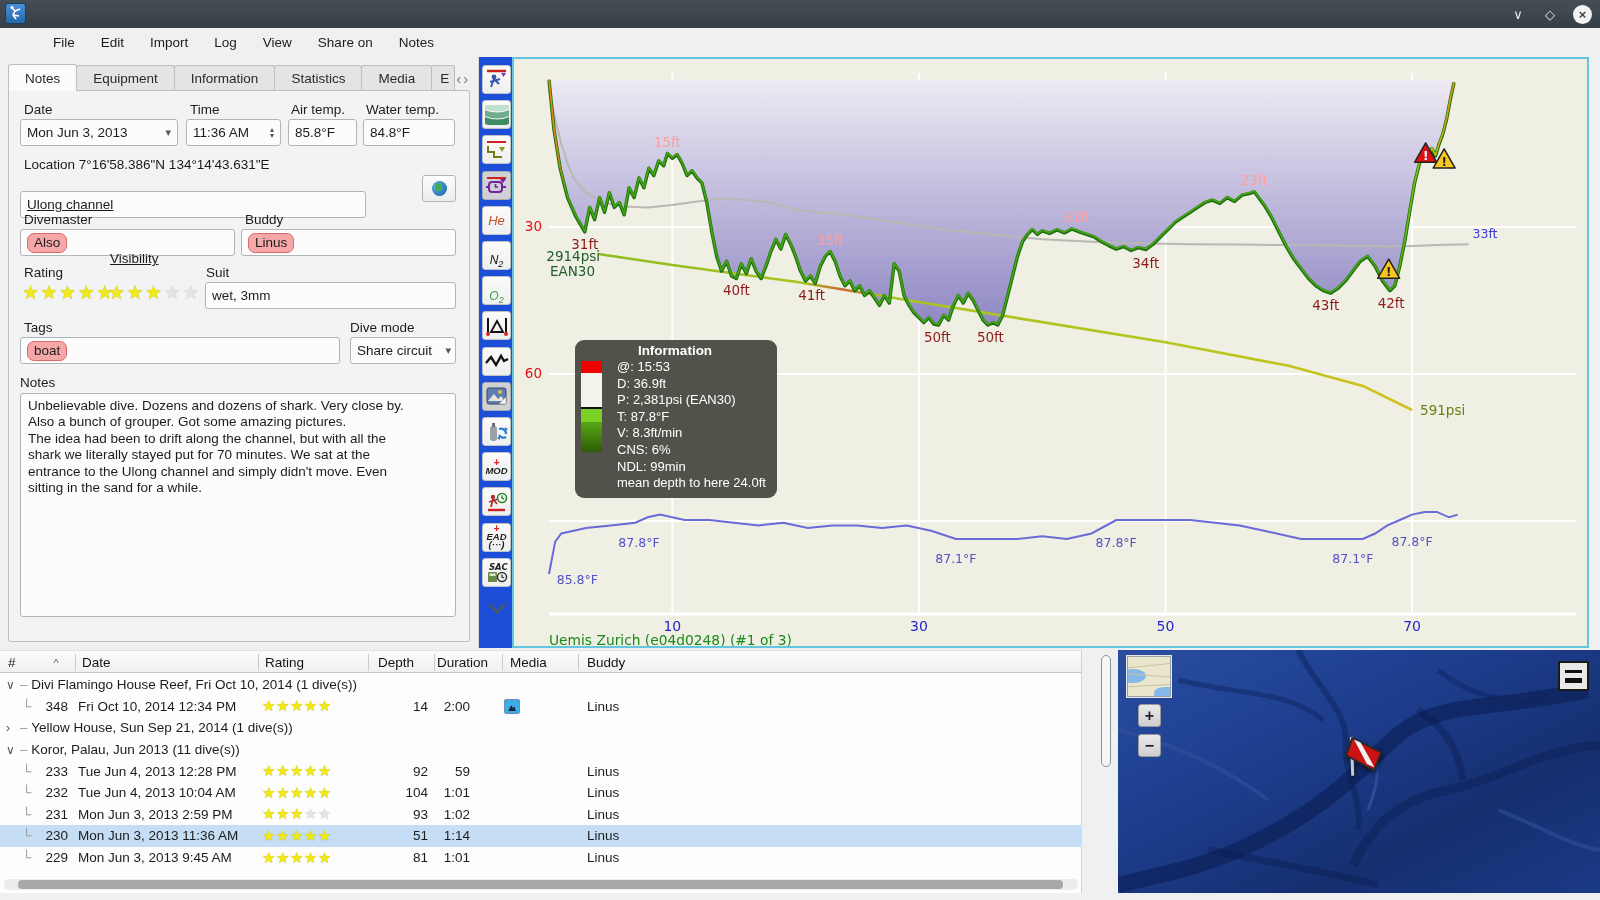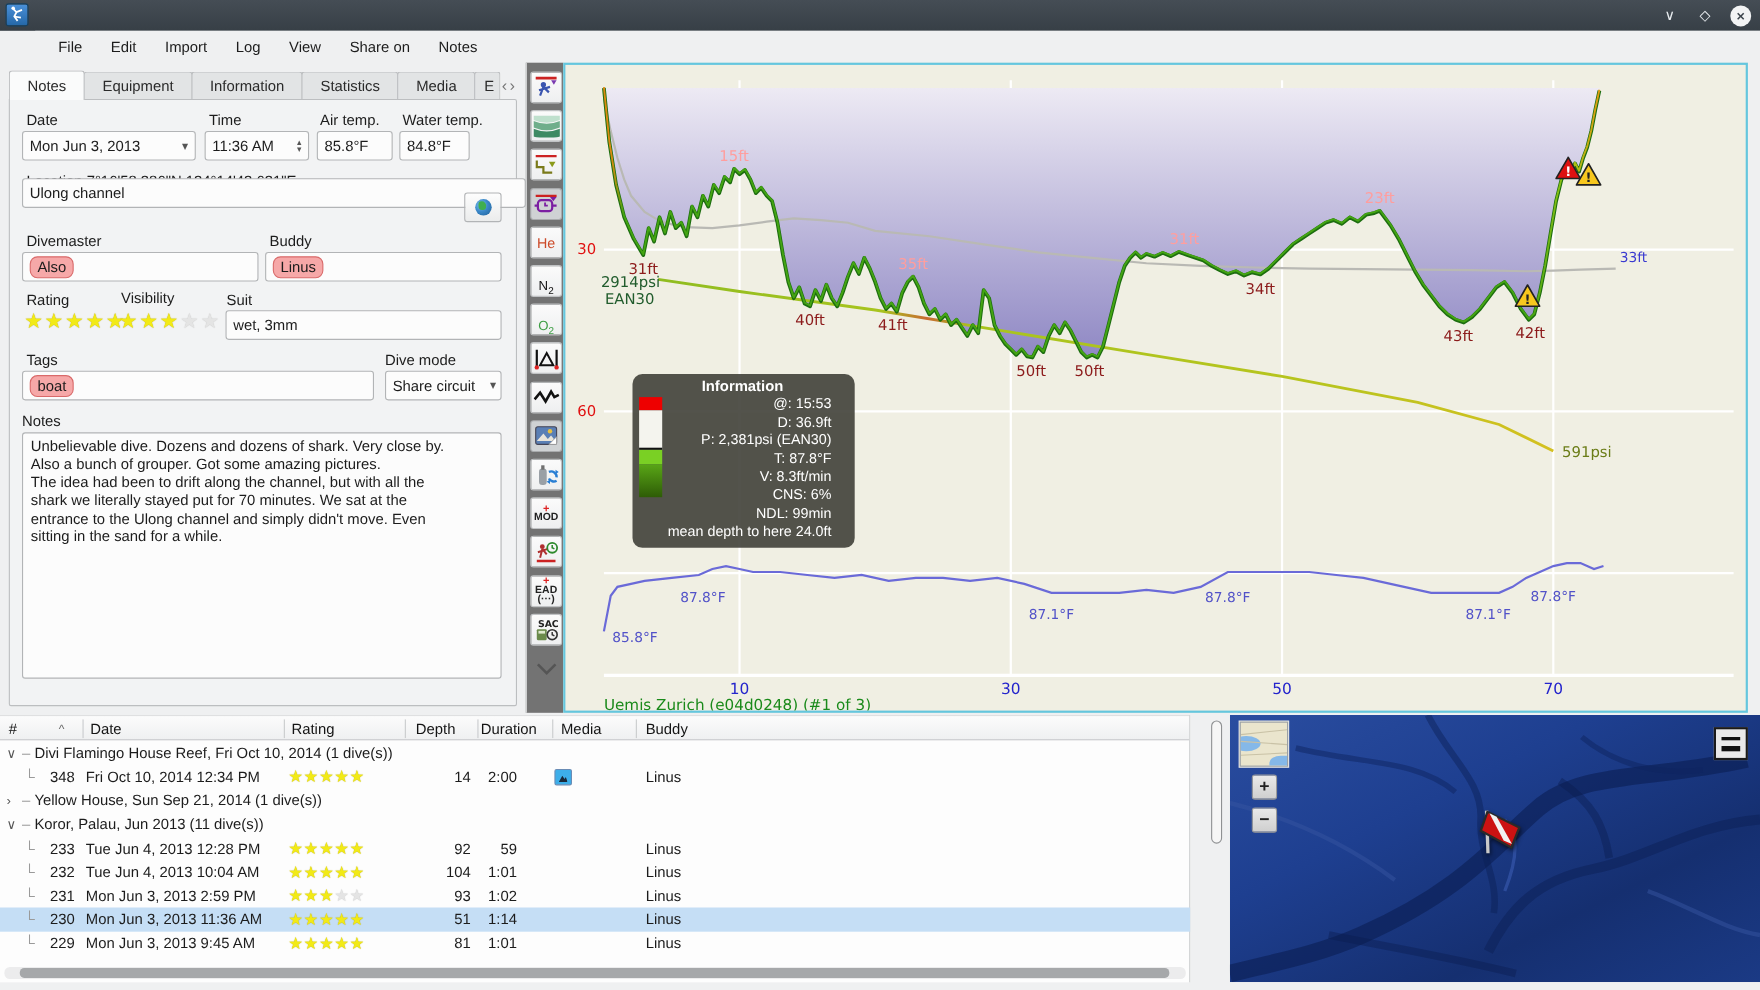--- a/index.html
+++ b/index.html
@@ -34,36 +34,36 @@
   .pill { display:inline-block; background:#f6a8a8; border:1px solid #d96a6a; border-radius:7px; padding:0px 6px; line-height:18px; }
   .stars { position:absolute; font-size:19px; letter-spacing:1.5px; }
   .star-on { color:#f2ea16; text-shadow:0 0 1px #a89a00; }
   .star-off { color:#e4e4e4; text-shadow:0 0 1px #bdbdbd; }
   .notes-area { position:absolute; left:20px; top:393px; width:436px; height:224px; background:#fcfcfc; border:1px solid #b2b4b6; border-radius:3px; padding:4px 7px; font-family:"Liberation Sans","DejaVu Sans",sans-serif; font-size:13.5px; line-height:16.4px; resize:none; white-space:pre-wrap; color:#1c1c1c; }
   .globe-btn { position:absolute; left:422px; top:175px; width:34px; height:27px; background:linear-gradient(#fdfdfd,#ebecec); border:1px solid #b2b4b6; border-radius:3px; display:flex; align-items:center; justify-content:center; }
   .globe { width:15px; height:15px; border-radius:50%; background:radial-gradient(circle at 35% 35%, #7ec4ef 0%, #3a87c8 45%, #1d5f96 100%); position:relative; }
   .globe::after { content:""; position:absolute; left:3px; top:2px; width:7px; height:8px; background:#3fae4e; border-radius:40% 60% 50% 50%; }
 
   
-  .toolcol { position:absolute; left:478px; top:57px; width:34px; height:591px; background:#737373; border-left:1px solid #d7d9da; }
+  .toolcol { position:absolute; left:478px; top:57px; width:34px; height:591px; background:#1d4ed8; border-left:1px solid #d7d9da;font-style:italic; }
   .toolbtn { position:absolute; left:3px; width:29px; height:29px; border-radius:3px; display:flex; align-items:center; justify-content:center; background:linear-gradient(#fbfbfb,#eeeff0); border:1px solid #c0c2c4; }
   .toolbtn.flat { background:transparent; border:none; }
   .toolbtn.active { background:#cfd2d4; border:1px solid #a9abad; }
   .tl-He { color:#cc4b2a; font-size:13px; }
   .tl-sub { color:#111; font-size:12px;margin-top:12px; }
   .tl-sub sub, .tl-He sub { font-size:9px; }
   .tl-O2 { color:#3d9e44; }
   .tl-mod { font-size:9.5px; font-weight:bold; color:#222; line-height:8px; text-align:center; }
   .tl-mod .plus { color:#dd2222; font-size:10px; }
 
   
   .chart-panel { position:absolute; left:512px; top:57px; width:1077px; height:591px; border:2px solid #64c6de; background:#f0efe3; }
   .infobox { position:absolute; left:61px; top:281px; width:202px; height:158px; background:rgba(70,70,62,0.93); border-radius:9px; color:#fff; font-size:13px; padding:3px 8px 3px 6px; }
   .infobox .ib-title { text-align:center; font-weight:bold; font-size:13.5px; margin-bottom:1px; }
-  .ib-body { display:flex; gap:5px;text-align:right; }
+  .ib-body { display:flex; gap:15px; }
   .ib-legend { width:21px; display:flex; flex-direction:column; margin-top:2px; }
   .ib-rows { line-height:16.6px; white-space:pre; }
 
   
   .divelist { position:absolute; left:0; top:650px; width:1082px; height:243px; background:#fdfdfd; border-right:1px solid #d0d2d3; }
   .dl-header { position:absolute; left:0; top:0; width:100%; height:23px; background:linear-gradient(#fcfcfc,#eff0f1); border-bottom:1px solid #c6c8ca; border-top:1px solid #dfe0e1; }
   .dl-h { position:absolute; top:0; height:23px; display:flex; align-items:center; padding:0 6px; font-size:13.5px; color:#141414; }
   .dl-sep { position:absolute; top:3px; height:17px; width:1px; background:#c9cbcd; }
   .dl-row { position:absolute; left:0; width:1082px; height:21.6px; font-size:13.5px; }
   .dl-row.sel { background:#c5def5; }
@@ -140,44 +140,44 @@
     <span class="spin">
       <span>▴</span>
       <span>▾</span>
     </span>
   </div>
 <div class="flabel" style="left:291px; top:102px;">Air temp.</div>
 <div class="field" style="left:288px; top:119px; width:69px;">
     <span>85.8°F</span>
   </div>
 <div class="flabel" style="left:366px; top:102px;">Water temp.</div>
-<div class="field" style="left:363px; top:119px; width:64px;text-align:center;">
+<div class="field" style="left:363px; top:119px; width:92px;text-align:center;">
     <span>84.8°F</span>
   </div>
 
 <div class="flabel" style="left:24px; top:157px;">Location 7°16'58.386"N 134°14'43.631"E</div>
-<div class="field" style="left:20px; top:162px; width:458px;">
+<div class="field" style="left:20px; top:191px; width:346px;text-decoration:underline;">
     <span>Ulong channel</span>
   </div>
 <div class="globe-btn">
     <div class="globe"></div>
   </div>
 
 <div class="flabel" style="left:24px; top:212px;">Divemaster</div>
 <div class="field" style="left:20px; top:229px; width:215px;">
     <span class="pill">Also</span>
   </div>
 <div class="flabel" style="left:245px; top:212px;">Buddy</div>
 <div class="field" style="left:241px; top:229px; width:215px;">
     <span class="pill">Linus</span>
   </div>
 
 <div class="flabel" style="left:24px; top:265px;">Rating</div>
 <div class="stars" style="left:22px; top:281px;"><span class="star-on">★</span><span class="star-on">★</span><span class="star-on">★</span><span class="star-on">★</span><span class="star-on">★</span></div>
-<div class="flabel" style="left:110px; top:263px;">Visibility</div>
+<div class="flabel" style="left:110px; top:251px;text-decoration:underline;">Visibility</div>
 <div class="stars" style="left:108px; top:281px;"><span class="star-on">★</span><span class="star-on">★</span><span class="star-on">★</span><span class="star-off">★</span><span class="star-off">★</span></div>
 <div class="flabel" style="left:206px; top:265px;">Suit</div>
 <div class="field" style="left:205px; top:282px; width:251px;">
     <span>wet, 3mm</span>
   </div>
 
 <div class="flabel" style="left:24px; top:320px;">Tags</div>
 <div class="field" style="left:20px; top:337px; width:320px;">
     <span class="pill">boat</span>
   </div>

